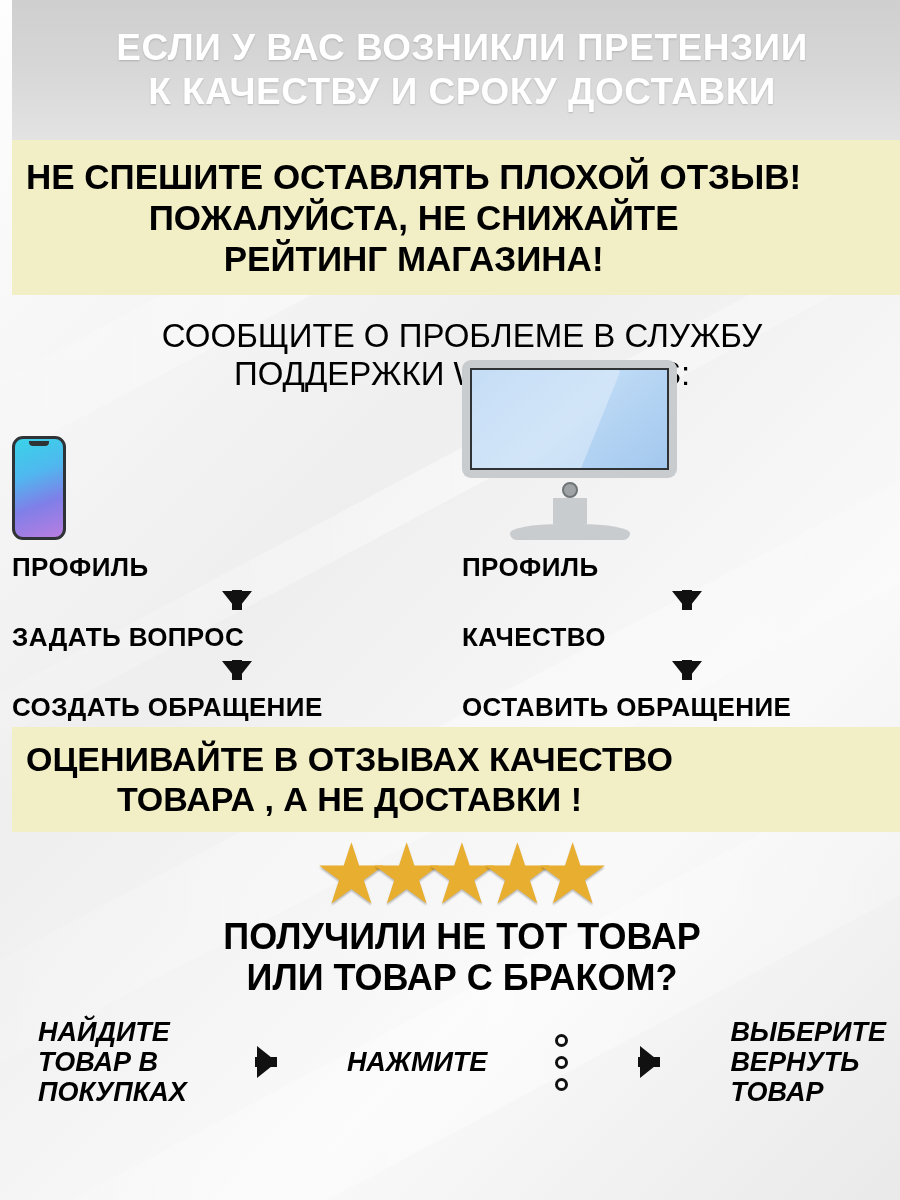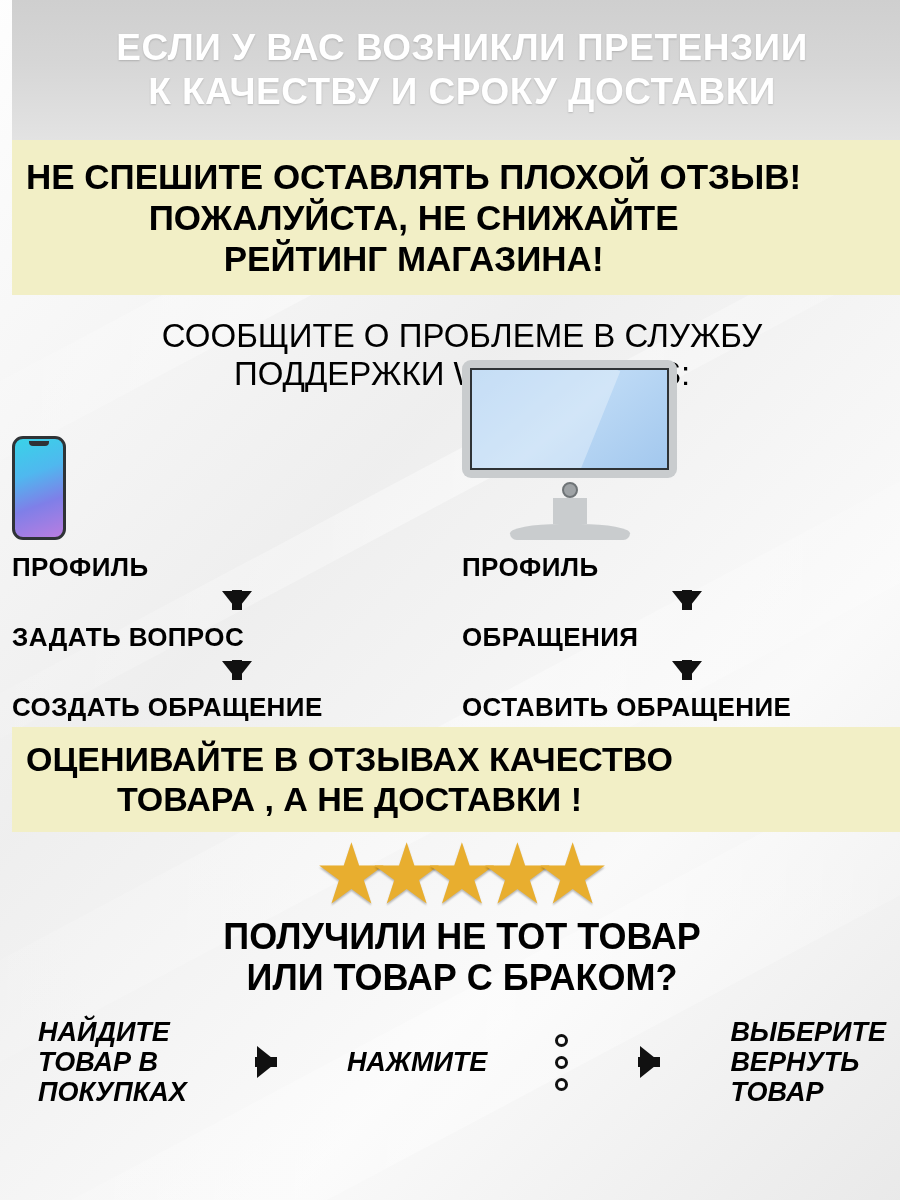--- a/index.html
+++ b/index.html
@@ -320,21 +320,21 @@
             <div class="monitor-screen">
               <div class="monitor-inner"></div>
             </div>
             <div class="monitor-dot"></div>
             <div class="monitor-neck"></div>
             <div class="monitor-base"></div>
           </div>
         </div>
         <div class="step-label">ПРОФИЛЬ</div>
         <div class="arrow-down"></div>
-        <div class="step-label">ОБРАЩЕНИЯ</div>
+        <div class="step-label">КАЧЕСТВО</div>
         <div class="arrow-down"></div>
         <div class="step-label">ОСТАВИТЬ ОБРАЩЕНИЕ</div>
       </div>
 
     </div>
   </div>
 
   <div class="yellow-band" id="band-rating">
     <div class="band-text">ОЦЕНИВАЙТЕ В ОТЗЫВАХ КАЧЕСТВО
 ТОВАРА , А НЕ ДОСТАВКИ !</div>

